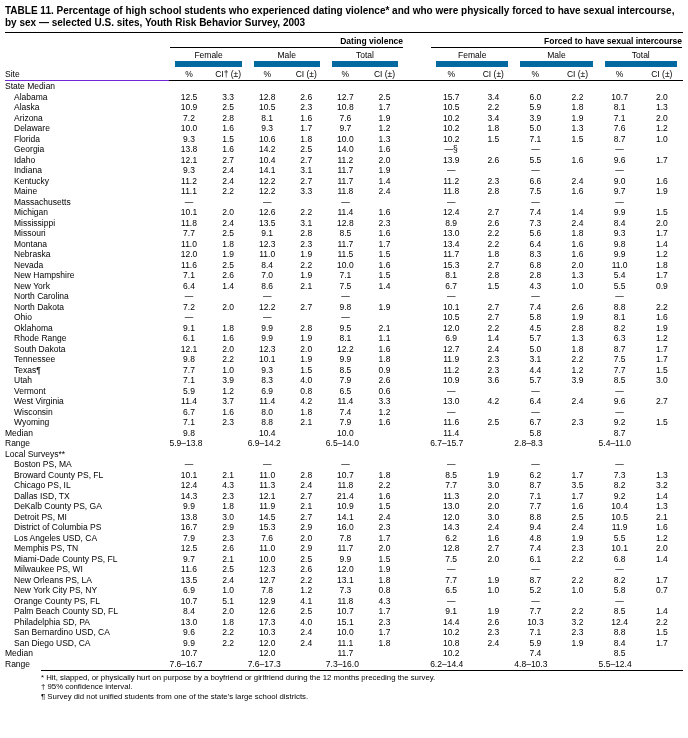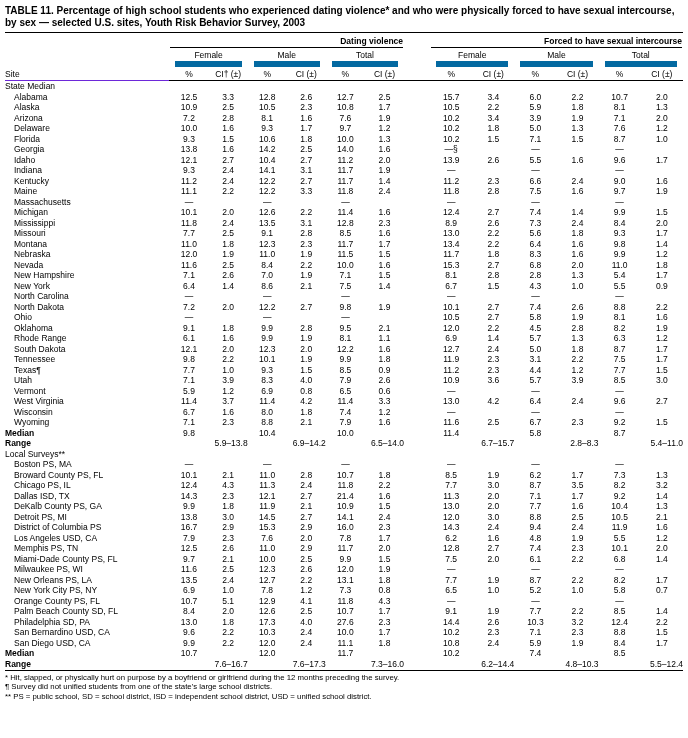--- a/index.html
+++ b/index.html
@@ -35,28 +35,28 @@
   tr.col-row th { border-bottom: 1px solid #000; text-align: center; padding: 2px 0 1px 0; }
   th.rule-only { border-bottom: 1px solid #000; }
   th.site-head { border-bottom: 1px solid #6d28d9; }
 
   tbody td {
     font-size: 8.5px; height: 10.5px; line-height: 10.5px;
     padding: 0; white-space: nowrap; overflow: hidden;
   }
   td.sec  { text-align: left; }
   td.site { text-align: left; padding-left: 9px; }
-  td.stat { text-align: left; font-weight: bold; }
+  td.stat { text-align: left; }
   td.num  { text-align: center; }
-  td.rangeval { text-align: right; }
+  td.rangeval { text-align: left; }
   td.gapc { }
 
   .footnotes {
     border-top: 1px solid #000; margin-top: 1px; padding-top: 2px;
-    font-size: 7.8px; line-height: 9.4px;
+    font-size: 7.8px; line-height: 9.4px; margin-left: 36px;
   }
   .footnotes div { padding-left: 9px; text-indent: -9px; }
 </style>
 </head>
 <body>
 
 <div class="page">
 
   <div class="title">TABLE 11. Percentage of high school students who experienced dating violence* and who were physically forced to have sexual intercourse, by sex — selected U.S. sites, Youth Risk Behavior Survey, 2003</div>
 
@@ -909,21 +909,21 @@
           <td class="num">2.2</td>
           <td class="num">8.5</td>
           <td class="num">1.4</td>
         </tr>
         <tr>
           <td class="site">Philadelphia SD, PA</td>
           <td class="num">13.0</td>
           <td class="num">1.8</td>
           <td class="num">17.3</td>
           <td class="num">4.0</td>
-          <td class="num">27.6</td>
+          <td class="num">15.1</td>
           <td class="num">2.3</td>
           <td class="gapc"></td>
           <td class="num">14.4</td>
           <td class="num">2.6</td>
           <td class="num">10.3</td>
           <td class="num">3.2</td>
           <td class="num">12.4</td>
           <td class="num">2.2</td>
         </tr>
         <tr>
@@ -982,17 +982,17 @@
           <td class="gapc"></td>
           <td class="rangeval" colspan="2">6.2–14.4</td>
           <td class="rangeval" colspan="2">4.8–10.3</td>
           <td class="rangeval" colspan="2">5.5–12.4</td>
         </tr>
       </tbody>
   </table>
 
   <div class="footnotes" id="footnotes">
       <div>* Hit, slapped, or physically hurt on purpose by a boyfriend or girlfriend during the 12 months preceding the survey.</div>
+      <div>† 95% confidence interval.</div>
       <div>¶ Survey did not unified students from one of the state’s large school districts.</div>
-      <div>** PS = public school, SD = school district, ISD = independent school district, USD = unified school district.</div>
     </div>
 
 </div>
 
 </body></html>

